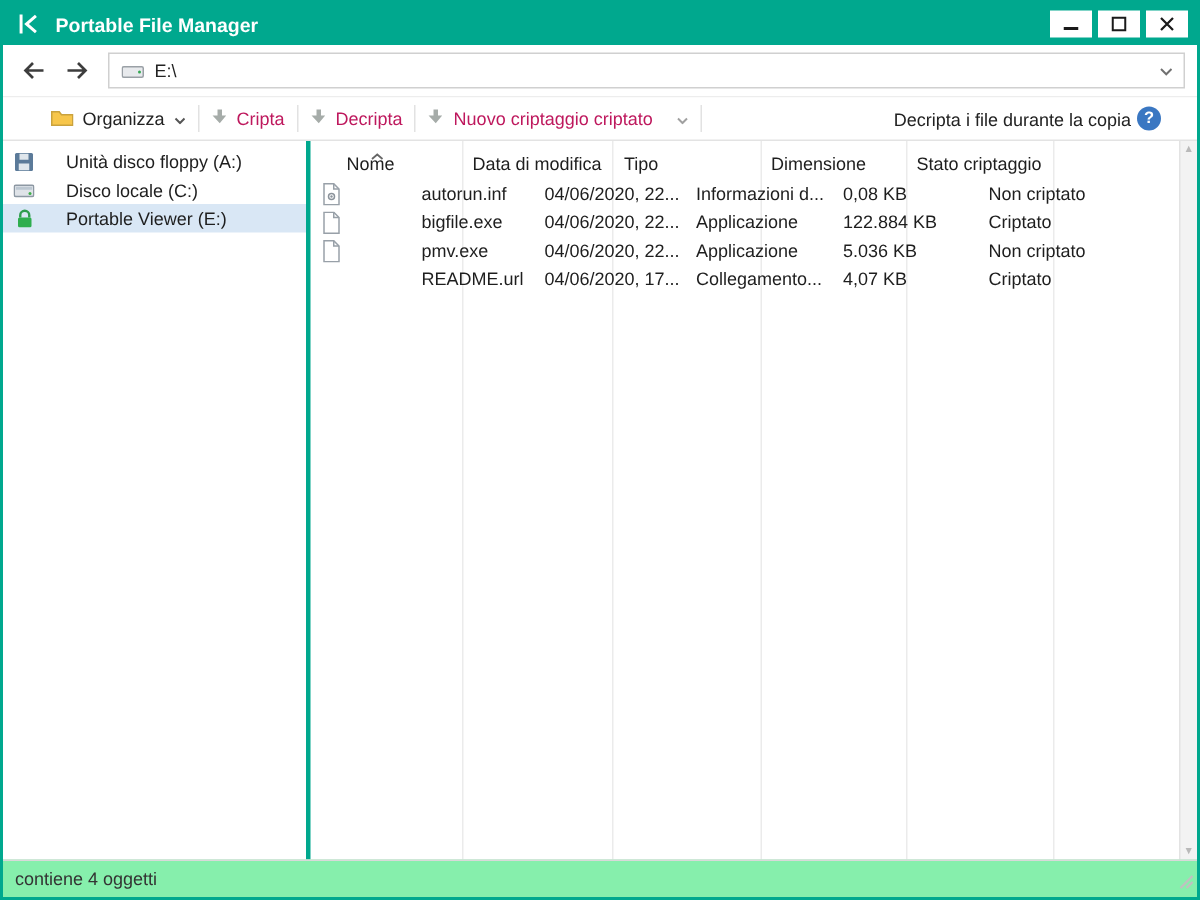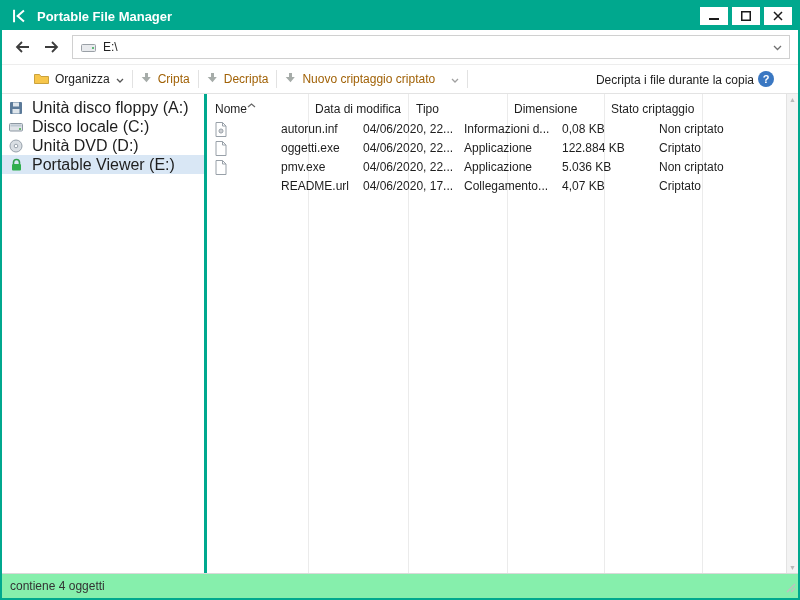--- a/index.html
+++ b/index.html
@@ -21,43 +21,43 @@
   .navbtn{width:26px;height:24px;border:none;background:transparent;display:flex;
     align-items:center;justify-content:center;padding:0;}
   .addressbox{flex:1;height:22px;border:1px solid #d0d0d0;display:flex;align-items:center;
     padding:0 7px;gap:7px;font-size:12px;color:#222;margin-left:6px;background:#fff;}
   .addressbox .caret{margin-left:auto;}
 
   
   .toolbar{height:28px;display:flex;align-items:center;border-bottom:1px solid #e3e3e3;
     flex:0 0 auto;font-size:12px;background:#fff;padding:0 24px;}
   .tbtn{display:flex;align-items:center;gap:6px;padding:0 8px;height:100%;color:#222;}
-  .tbtn.disabled{color:#a16207;}
+  .tbtn.disabled{color:#be185d;}
   .tsep{width:1px;height:18px;background:#e2e2e2;flex:0 0 auto;}
   .tright{margin-left:auto;display:flex;align-items:flex-end;gap:4px;color:#222;}
   .help-icon{width:16px;height:16px;border-radius:50%;background:#3a77c2;color:#fff;
     font-size:11px;font-weight:bold;display:flex;align-items:center;justify-content:center;}
   .help-icon::before{content:"?";}
 
   
   .main{flex:1;display:flex;min-height:0;}
   .sidebar{width:202px;flex:0 0 auto;padding-top:4px;}
-  .sitem{height:19px;display:flex;align-items:center;padding-left:6px;gap:8px;
-    font-size:16px;color:#1e1e1e;}
+  .sitem{height:19px;display:flex;align-items:center;padding-left:6px;gap:20px;
+    font-size:12px;color:#1e1e1e;}
   .sitem.selected{background:#d9e7f5;}
   .iconbox{width:16px;display:flex;justify-content:center;flex:0 0 auto;}
   .divider{width:3px;background:#00a88e;flex:0 0 auto;}
 
   .listpane{flex:1;position:relative;min-width:0;}
   .vline{position:absolute;top:0;bottom:0;width:1px;background:#ebebeb;}
   .v1{left:101px}.v2{left:201px}.v3{left:300px}.v4{left:397px}.v5{left:495px}
   .lheader{position:relative;height:26px;}
   .hcell{position:absolute;top:8px;font-size:12px;color:#1e1e1e;white-space:nowrap;}
   .sortcaret{position:absolute;left:40px;top:0px;}
-  .h0{left:8px}.h1{left:108px}.h2{left:209px}.h3{left:307px}.h4{left:404px}
+  .h0{left:24px}.h1{left:108px}.h2{left:209px}.h3{left:307px}.h4{left:404px}
   .row{position:relative;height:19px;}
   .cell{position:absolute;top:2px;font-size:12px;color:#1e1e1e;white-space:nowrap;margin-left:48px;}
   .cicon{position:absolute;left:8px;top:2px;}
   .c-name{left:26px}.c-date{left:108px}.c-type{left:209px}.c-size{left:307px}.c-status{left:404px}
 
   .scrollbar{width:12px;flex:0 0 auto;background:#f3f3f3;border-left:1px solid #e3e3e3;
     display:flex;flex-direction:column;justify-content:space-between;align-items:center;
     padding:2px 0;box-sizing:border-box;}
   .scrollarrow{font-size:7px;color:#b9b9b9;line-height:7px;}
 
@@ -194,29 +194,20 @@
       <div class="sitem">
         <span class="iconbox">
           <svg width="14" height="12">
               <rect x="0.5" y="2.5" width="13" height="7.5" rx="1" fill="#dfe3e8" stroke="#8d98a3"></rect>
               <rect x="1.5" y="3.5" width="11" height="2" fill="#bcc7d1"></rect>
               <circle cx="11" cy="8" r="1" fill="#3fae49"></circle>
             </svg>
         </span>
         <span>Disco locale (C:)</span>
       </div>
-      <div class="sitem">
-        <span class="iconbox">
-          <svg width="14" height="14">
-              <circle cx="7" cy="7" r="6" fill="#d9dee3" stroke="#97a1ab"></circle>
-              <circle cx="7" cy="7" r="1.8" fill="#fff" stroke="#97a1ab"></circle>
-            </svg>
-        </span>
-        <span>Unità DVD (D:)</span>
-      </div>
       <div class="sitem selected">
         <span class="iconbox">
           <svg width="13" height="14">
               <path d="M3.5 6 V4.5 a3 3 0 0 1 6 0 V6" stroke="#2f9e4f" stroke-width="1.6" fill="none"></path>
               <rect x="2" y="6" width="9" height="6.5" rx="1" fill="#2fae4e"></rect>
             </svg>
         </span>
         <span>Portable Viewer (E:)</span>
       </div>
     </div>
@@ -259,21 +250,21 @@
         <span class="cell c-status">Non criptato</span>
       </div>
 
       <div class="row">
         <span class="cicon">
           <svg width="12" height="15">
               <path d="M1 0.5 h6.5 l3.5 3.5 v10.5 h-10 z" fill="#fff" stroke="#98a0a8"></path>
               <path d="M7.5 0.5 v3.5 h3.5" fill="none" stroke="#98a0a8"></path>
             </svg>
         </span>
-        <span class="cell c-name">oggetti.exe</span>
+        <span class="cell c-name">bigfile.exe</span>
         <span class="cell c-date">04/06/2020, 22...</span>
         <span class="cell c-type">Applicazione</span>
         <span class="cell c-size">122.884 KB</span>
         <span class="cell c-status">Criptato</span>
       </div>
 
       <div class="row">
         <span class="cicon">
           <svg width="12" height="15">
               <path d="M1 0.5 h6.5 l3.5 3.5 v10.5 h-10 z" fill="#fff" stroke="#98a0a8"></path>

